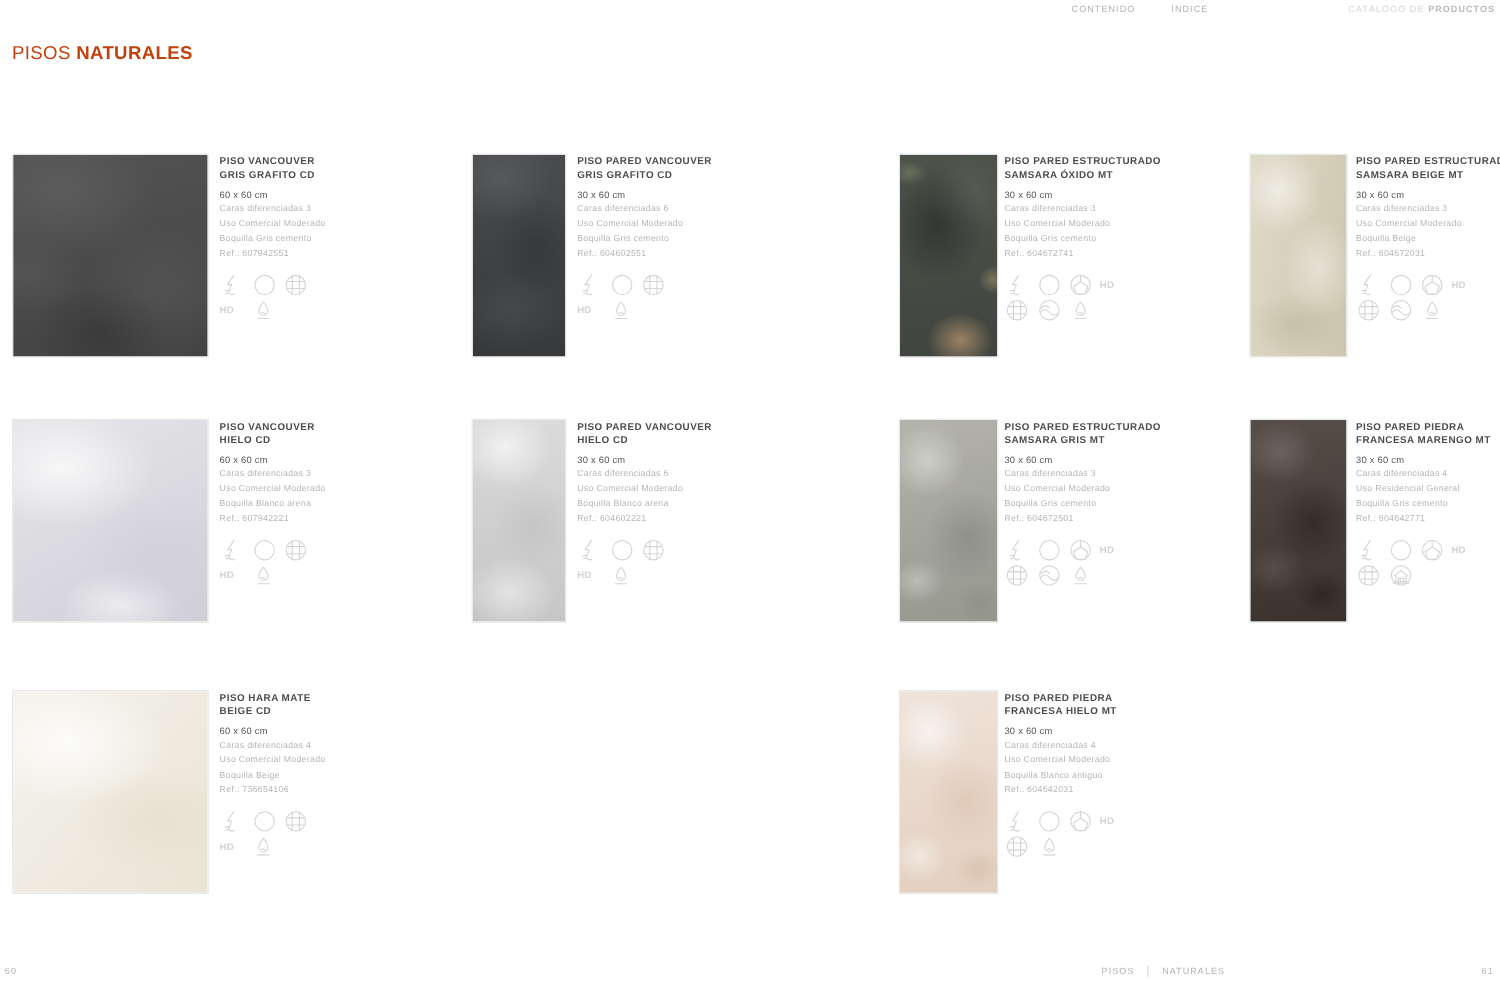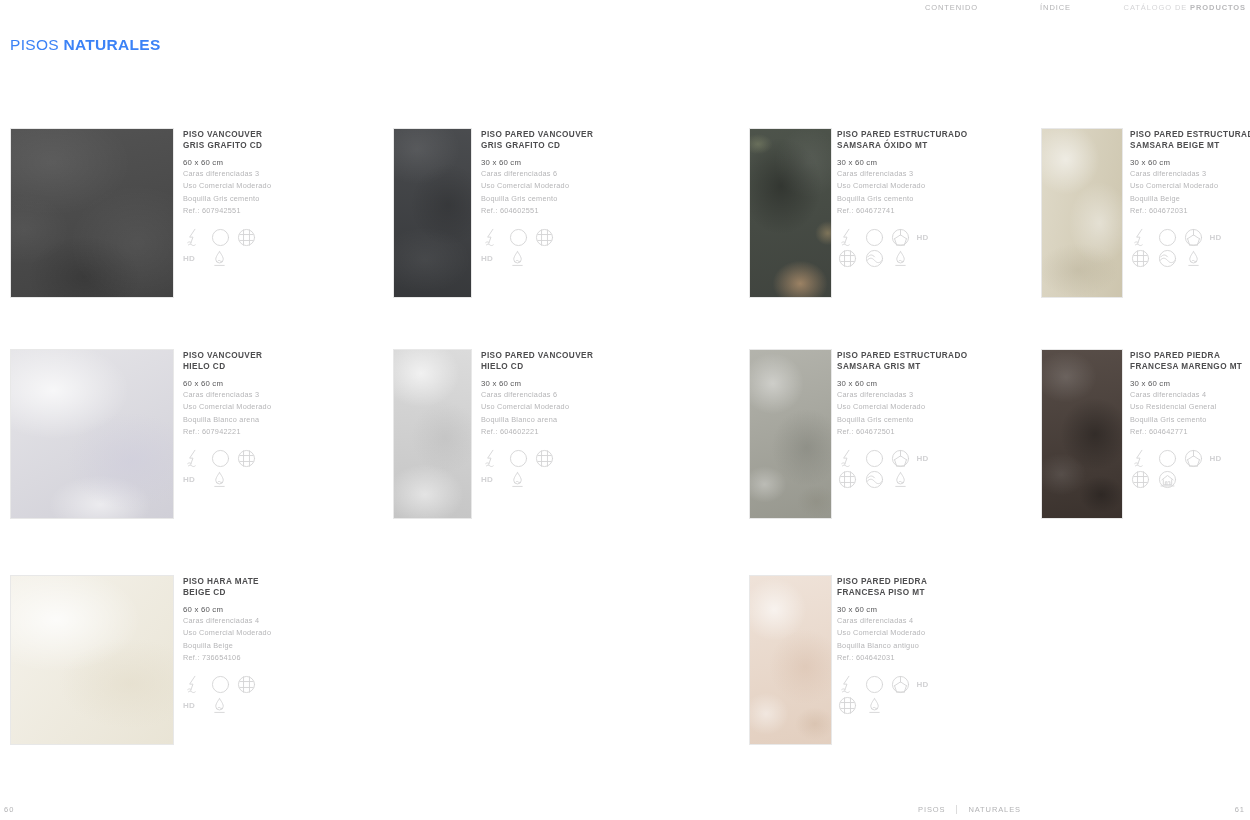--- a/index.html
+++ b/index.html
@@ -12,32 +12,32 @@
     overflow:hidden;
   }
 
   
   .topbar {
     position:absolute; top:0; left:0; width:1250px; height:20px;
     display:flex; align-items:center;
   }
   .topnav { position:absolute; left:893px; top:3px; display:flex; gap:30px; }
   .topnav span {
-    font-size:7.5px; letter-spacing:.9px; color:#b3b3b5;margin-left:32px;
+    font-size:7.5px; letter-spacing:.9px; color:#b3b3b5;
   }
   .brandline {
     position:absolute; right:4px; top:3px;
     font-size:7.5px; letter-spacing:.9px; color:#d5d5d7;
   }
   .brandline b { color:#b9b9bb; font-weight:bold; }
 
   
   .page-title {
     position:absolute; left:10px; top:36px;
-    font-size:15.5px; letter-spacing:.3px; color:#3b82f6;
+    font-size:15.5px; letter-spacing:.3px; color:#c2410c;
     font-weight:400;
   }
   .page-title b { font-weight:bold; }
 
   
   .grid { position:absolute; left:0; top:0; width:1250px; height:820px; }
 
   .card { position:absolute; }
 
   .swatch {
@@ -677,21 +677,21 @@
         <div class="tex" style="background:#e8d6c8;background-image:
         radial-gradient(ellipse 55% 26% at 30% 20%, rgba(255,255,255,.62), transparent 72%),
         radial-gradient(ellipse 60% 30% at 68% 54%, rgba(214,186,166,.45), transparent 74%),
         radial-gradient(ellipse 40% 18% at 20% 82%, rgba(255,255,255,.45), transparent 70%),
         radial-gradient(ellipse 35% 14% at 80% 88%, rgba(206,180,158,.45), transparent 70%),
         linear-gradient(168deg, rgba(255,255,255,.30), rgba(212,188,168,.28));"></div>
       </div>
       <div class="info" style="left: 837px; top: 577px;">
         <div class="p-name">
           <div>PISO PARED PIEDRA</div>
-          <div>FRANCESA PISO MT</div>
+          <div>FRANCESA HIELO MT</div>
         </div>
         <div class="p-size">30 x 60 cm</div>
         <div class="p-spec">
           <div>Caras diferenciadas 4</div>
           <div>Uso Comercial Moderado</div>
           <div>Boquilla Blanco antiguo</div>
           <div>Ref.: 604642031</div>
         </div>
         <div class="icons">
           <div class="irow">

